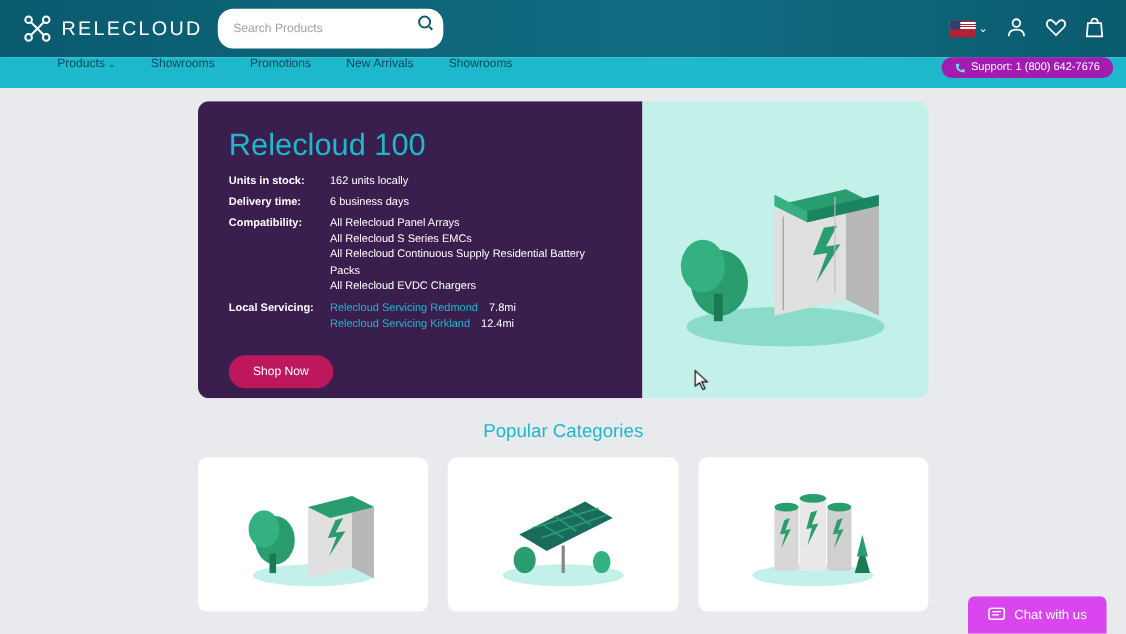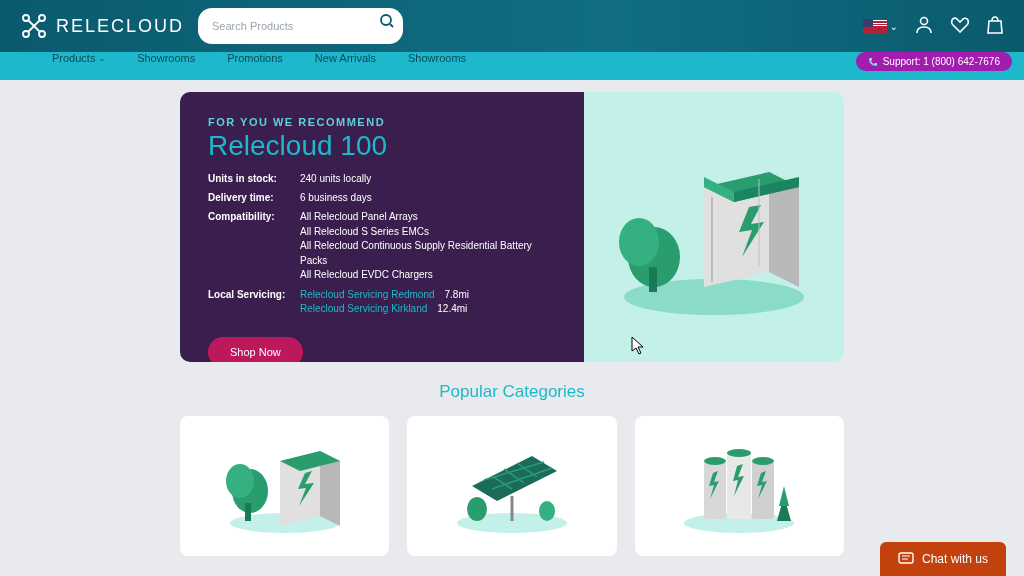--- a/index.html
+++ b/index.html
@@ -35,21 +35,21 @@
 .compat-list { font-size: 10px; line-height: 1.45; }
 .service-link { color: #1eb8cc; }
 .service-row { display: flex; gap: 10px; font-size: 10px; }
 .shop-btn { margin-top: 16px; background: #be185d; color: white; border: none; padding: 9px 22px; border-radius: 17px; font-size: 11px; font-weight: 500; cursor: pointer; }
 .hero-right { background: #c3f0e8; width: 260px; display: flex; align-items: center; justify-content: center; position: relative; }
 
 .section-title { text-align: center; color: #1eb8cc; font-size: 17px; font-weight: 500; margin: 20px 0 14px; }
 .cats { display: flex; gap: 18px; }
 .cat-card { background: white; border-radius: 8px; flex: 1; height: 140px; display: flex; align-items: center; justify-content: center; }
 
-.chat-widget { position: fixed; bottom: 0; right: 18px; background: #c2410c; color: white; padding: 10px 18px; border-radius: 6px 6px 0 0; font-size: 12px; display: flex; align-items: center; gap: 8px; cursor: pointer; }
+.chat-widget { position: fixed; bottom: 0; right: 18px; background: #d946ef; color: white; padding: 10px 18px; border-radius: 6px 6px 0 0; font-size: 12px; display: flex; align-items: center; gap: 8px; cursor: pointer; }
 
 .cursor { position: fixed; left: 631px; top: 336px; pointer-events: none; z-index: 9999; }
 </style>
 </head>
 <body>
 
 <div class="header">
   <div class="logo-wrap">
     <svg class="logo-icon" viewBox="0 0 28 28">
       <circle cx="6" cy="6" r="3" fill="none" stroke="white" stroke-width="1.8"></circle>
@@ -106,25 +106,24 @@
     <svg width="10" height="10" viewBox="0 0 10 10">
         <path d="M2 1 Q1 1 1 2 Q1 8 8 9 Q9 9 9 8 L9 6 L7 6 L6 7 Q4 6 3 4 L4 3 L4 1 Z" fill="#7dd8e8"></path>
       </svg>
     <span>Support: 1 (800) 642-7676</span>
   </div>
 </div>
 
 <div class="content">
   <div class="hero">
     <div class="hero-left">
-      <div class="hero-eyebrow">FOR YOU WE RECOMMEND</div>
       <div class="hero-title">Relecloud 100</div>
       <div class="spec-row">
         <div class="spec-label">Units in stock:</div>
-        <div class="spec-value">240 units locally</div>
+        <div class="spec-value">162 units locally</div>
       </div>
       <div class="spec-row">
         <div class="spec-label">Delivery time:</div>
         <div class="spec-value">6 business days</div>
       </div>
       <div class="spec-row">
         <div class="spec-label">Compatibility:</div>
         <div class="compat-list">
           <div>All Relecloud Panel Arrays</div>
           <div>All Relecloud S Series EMCs</div>

